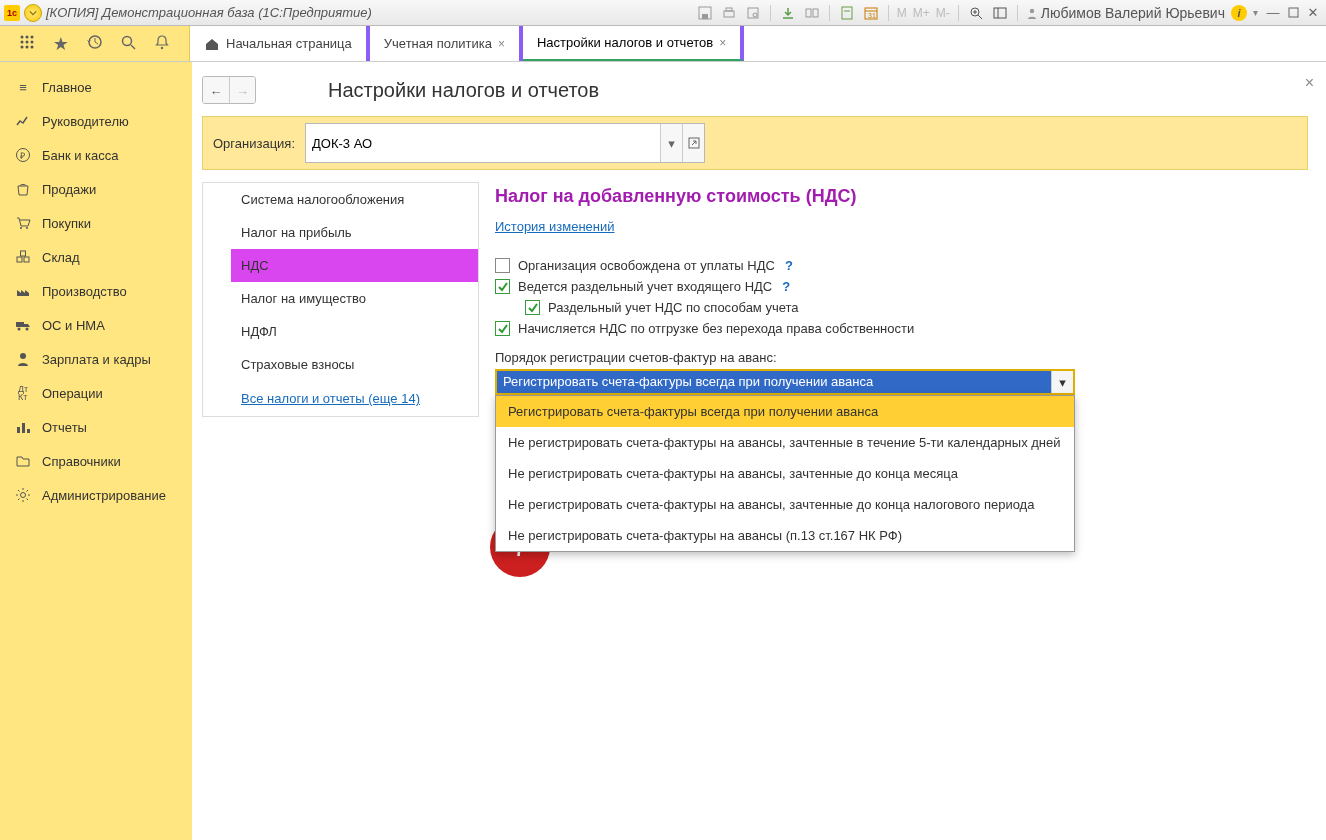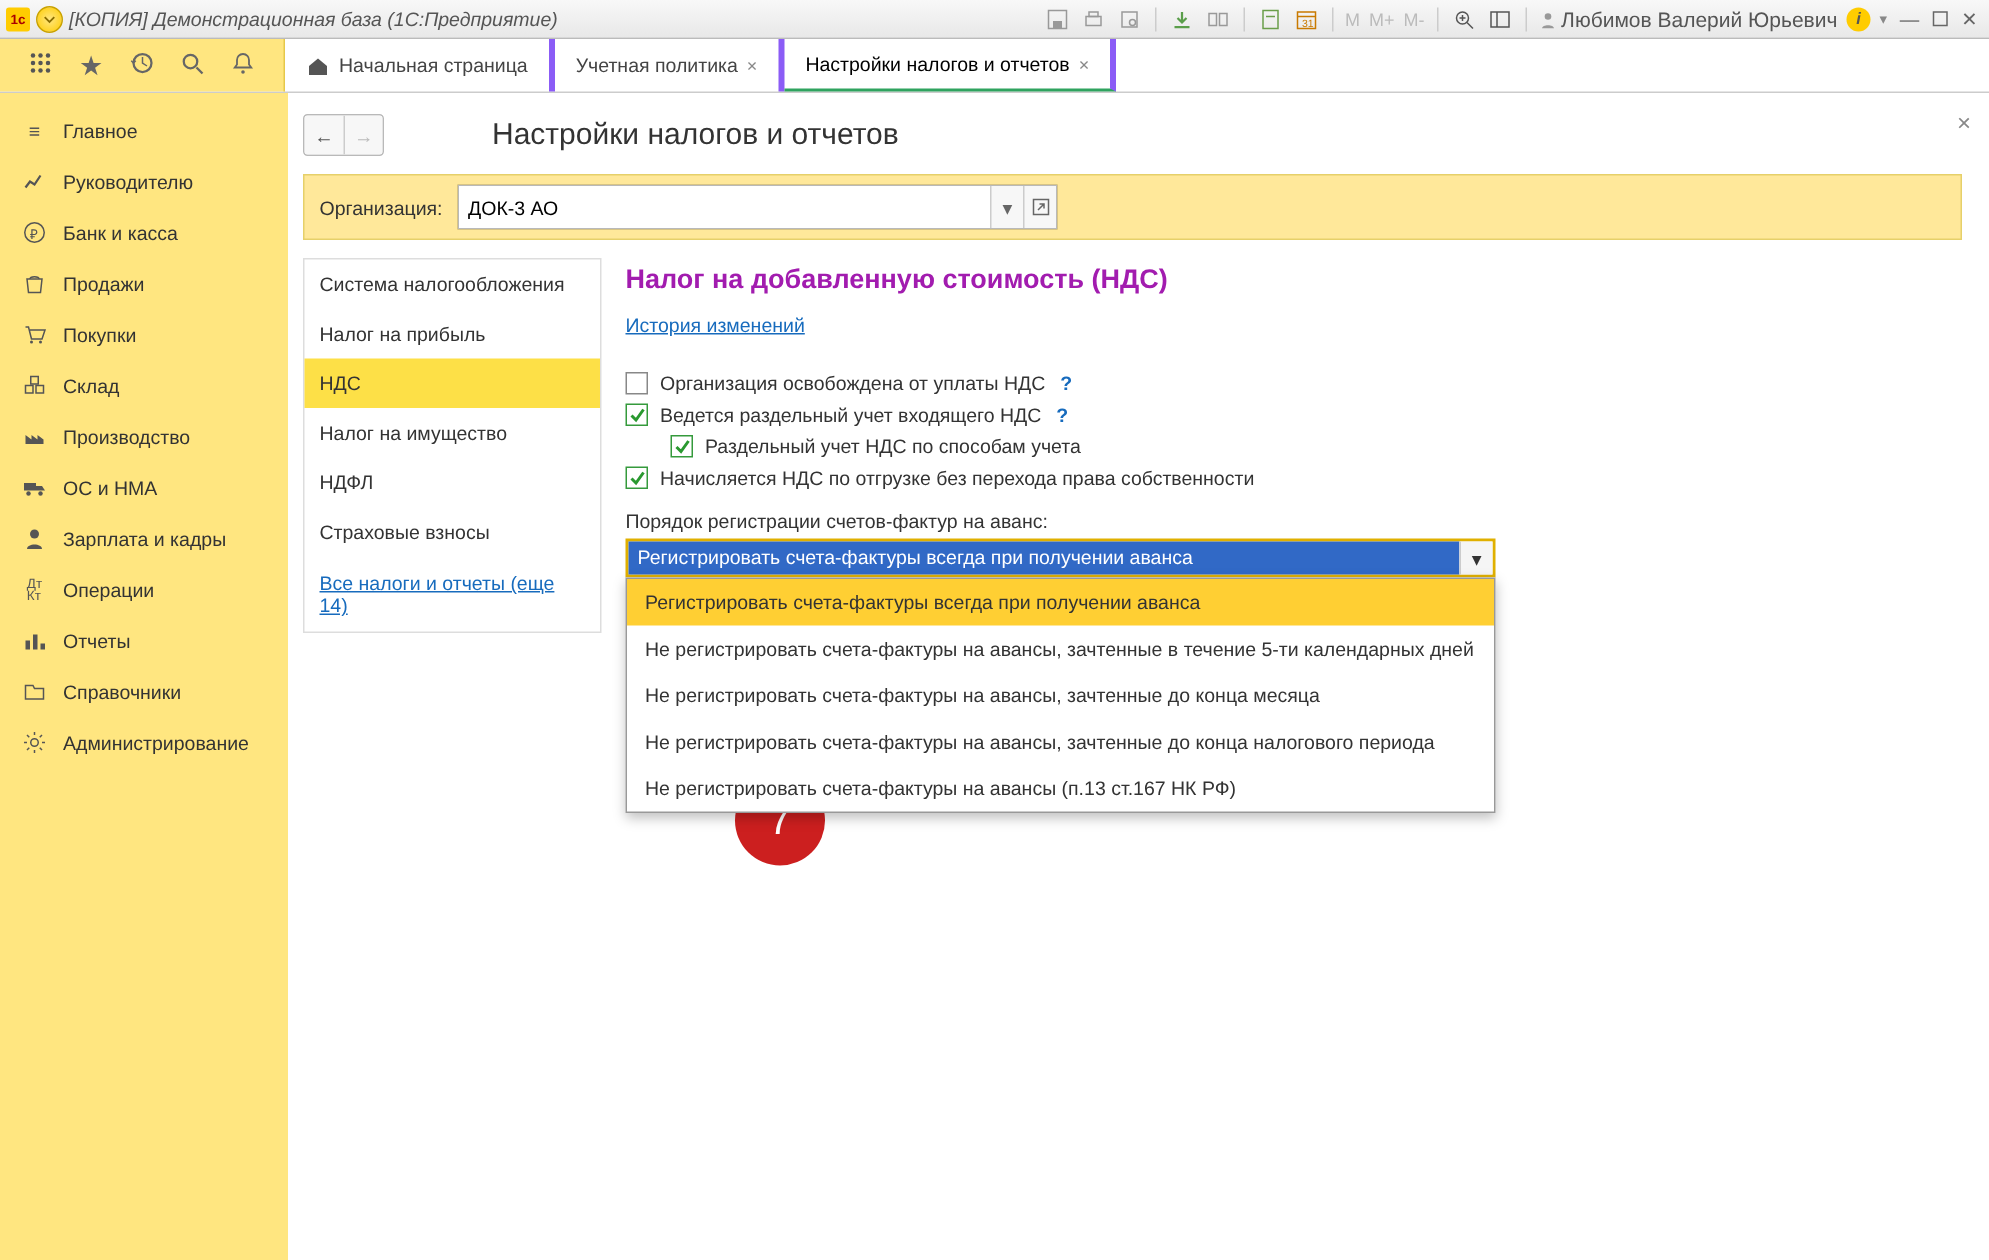--- a/index.html
+++ b/index.html
@@ -36,28 +36,28 @@
 
   .content { flex:1; padding:8px 18px 8px 10px; position:relative;}
   .header-row{display:flex;align-items:center;gap:12px;margin:6px 0 12px 0;}
   .nav-btns{display:flex;border:1px solid #b9b9b9;border-radius:3px;overflow:hidden;}
   .nav-btn{width:26px;height:26px;display:flex;align-items:center;justify-content:center;background:#f7f7f7;color:#555;}
   .nav-btn + .nav-btn{border-left:1px solid #ccc;color:#bbb;}
   .page-title{font-size:20px;color:#333;margin-left:60px;}
   .close-x{position:absolute;top:12px;right:12px;color:#888;font-size:16px;}
 
   .org-bar{background:#ffe89a;border:1px solid #e6d06a;padding:6px 10px;display:flex;align-items:center;gap:10px;margin-bottom:12px;}
-  .org-select{flex:0 0 400px;display:flex;border:1px solid #b9b9b9;background:#eab308;height:30px;}
+  .org-select{flex:0 0 400px;display:flex;border:1px solid #b9b9b9;background:#fef9c3;height:40px;}
   .org-select input{border:none;flex:1;padding:0 6px;font-size:13px;outline:none;}
   .org-select .btn{width:22px;border-left:1px solid #ccc;display:flex;align-items:center;justify-content:center;color:#666;background:#f7f7f7;}
 
   .columns{display:flex;gap:0;align-items:flex-start;}
-  .settings-nav{width:199px;border:1px solid #ddd;}
+  .settings-nav{width:277px;border:1px solid #ddd;padding-left:28px;}
   .snav-item{padding:9px 10px;color:#333;}
-  .snav-item.active{background:#fde047;}
+  .snav-item.active{background:#d946ef;}
   .snav-link{padding:10px;}
   .snav-link a{color:#176bbd;text-decoration:underline;cursor:pointer;}
 
   .panel{flex:1;padding:0 0 0 16px;}
   .panel h2{font-size:18px;margin:4px 0 12px 0;font-weight:bold;color:#a21caf;}
   .history-link{color:#176bbd;text-decoration:underline;margin-bottom:18px;display:inline-block;}
   .chk-row{display:flex;align-items:center;gap:8px;margin:6px 0;}
   .chk-row.indent{padding-left:30px;}
   .chk{width:15px;height:15px;border:1px solid #888;display:inline-flex;align-items:center;justify-content:center;background:#fff;}
   .chk.checked{border-color:#359a3c;}

